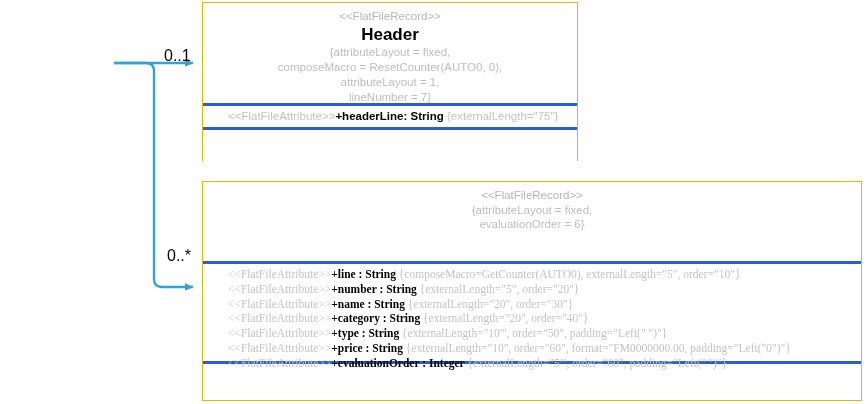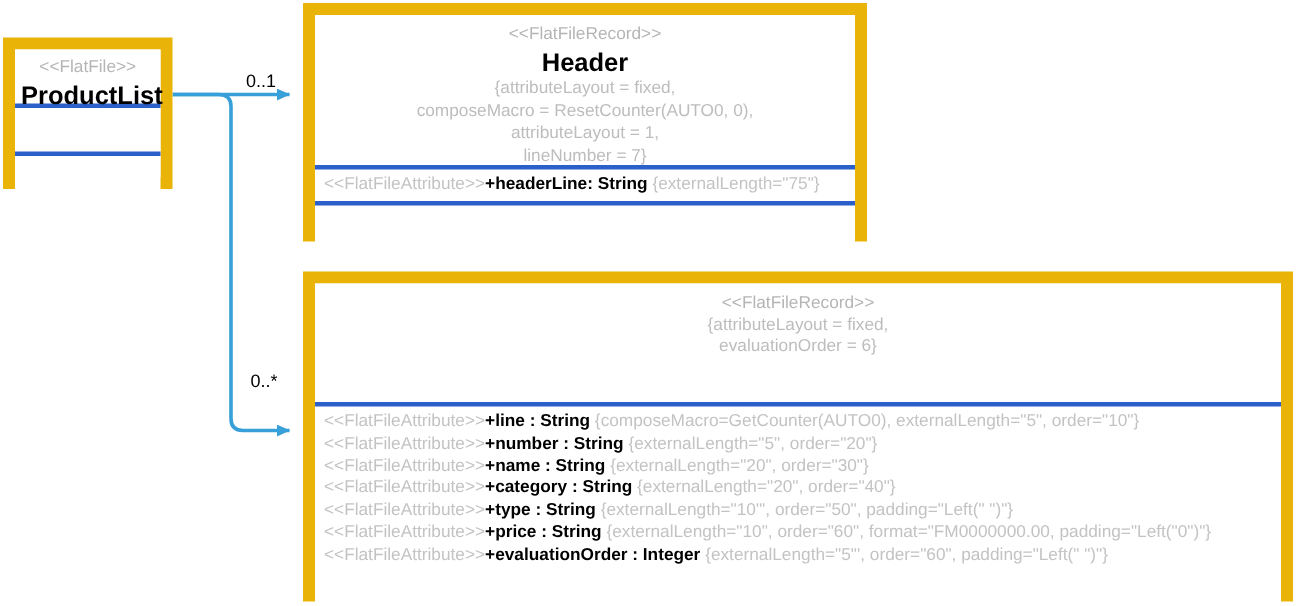--- a/index.html
+++ b/index.html
@@ -15,21 +15,21 @@
     width: 868px;
     height: 404px;
     background: #ffffff;
     overflow: hidden;
   }
 
   
   .uml-box {
     position: absolute;
     box-sizing: border-box;
-    border: 8px solid #eab308;
+    border: 1px solid #eab308;
     background: #ffffff;
   }
   .compartment {
     box-sizing: border-box;
     background: #ffffff;
   }
   .compartment + .compartment {
     border-top: 3px solid #2b5fc9;
   }
 
@@ -61,20 +61,21 @@
 
   
   .attr-compartment {
     padding: 3px 5px 4px 6px;
   }
   .attr-row {
     font-size: 11.5px;
     line-height: 1.29;
     white-space: nowrap;
     color: #000000;
+    margin-left: 19px;
   }
   .attr-stereo {
     color: #c3c3c3;
   }
   .attr-sig {
     color: #000000;
     font-weight: bold;
   }
   .attr-props {
     color: #c3c3c3;
@@ -94,21 +95,21 @@
   #connector-layer {
     position: absolute;
     left: 0;
     top: 0;
     width: 868px;
     height: 404px;
     pointer-events: none;
   }
   .mult-label {
     position: absolute;
-    font-size: 12px;
+    font-size: 16px;
     color: #000000;
     font-weight: normal;
     white-space: nowrap;
   }
 </style>
 </head>
 <body>
 
 <div id="canvas">
 
@@ -120,32 +121,20 @@
     </defs>
 
     <path d="M114,63 L146,63 Q154,63 154,71 L154,279 Q154,287 162,287 L193,287" fill="none" stroke="#38a0d8" stroke-width="2.4" marker-end="url(#arrowhead)"></path>
 
     <path d="M114,63 L193,63" fill="none" stroke="#38a0d8" stroke-width="2.4" marker-end="url(#arrowhead)"></path>
   </svg>
 
   <div class="mult-label" style="left:164px; top:47px;">0..1</div>
   <div class="mult-label" style="left:167px; top:247px;">0..*</div>
 
-  <div class="uml-box" id="productlist-box" style="left:2px; top:25px; width:113px; height:101px;">
-    <div class="compartment name-compartment" style="height:36px;">
-      <span class="stereotype">&lt;&lt;FlatFile&gt;&gt;</span>
-      <span class="classname">ProductList</span>
-    </div>
-    <div class="compartment attr-compartment" style="height:32px;">
-      <div class="empty-compartment"></div>
-    </div>
-    <div class="compartment attr-compartment" style="height:30px;">
-      <div class="empty-compartment"></div>
-    </div>
-  </div>
 
   <div class="uml-box" id="header-box" style="left:202px; top:2px; width:376px; height:159px;">
     <div class="compartment name-compartment" style="height:100px;">
       <span class="stereotype">&lt;&lt;FlatFileRecord&gt;&gt;</span>
       <span class="classname">Header</span>
       <span class="taglist">
         <span class="tagline">{attributeLayout = fixed,</span>
         <span class="tagline">composeMacro = ResetCounter(AUTO0, 0),</span>
         <span class="tagline">attributeLayout = 1,</span>
         <span class="tagline">lineNumber = 7}</span>
@@ -163,21 +152,21 @@
   </div>
 
   <div class="uml-box" id="product-box" style="left:202px; top:181px; width:660px; height:220px;">
     <div class="compartment name-compartment" style="height:79px;">
       <span class="stereotype">&lt;&lt;FlatFileRecord&gt;&gt;</span>
       <span class="taglist">
         <span class="tagline">{attributeLayout = fixed,</span>
         <span class="tagline">evaluationOrder = 6}</span>
       </span>
     </div>
-    <div class="compartment attr-compartment" style="height:136px;">
+    <div class="compartment attr-compartment" style="height:100px;font-family:Liberation Serif, serif;">
       <div class="attr-row">
         <span class="attr-stereo">&lt;&lt;FlatFileAttribute&gt;&gt;</span><span class="attr-sig">+line : String</span>
         <span class="attr-props">{composeMacro=GetCounter(AUTO0), externalLength="5", order="10"}</span>
       </div>
       <div class="attr-row">
         <span class="attr-stereo">&lt;&lt;FlatFileAttribute&gt;&gt;</span><span class="attr-sig">+number : String</span>
         <span class="attr-props">{externalLength="5", order="20"}</span>
       </div>
       <div class="attr-row">
         <span class="attr-stereo">&lt;&lt;FlatFileAttribute&gt;&gt;</span><span class="attr-sig">+name : String</span>

